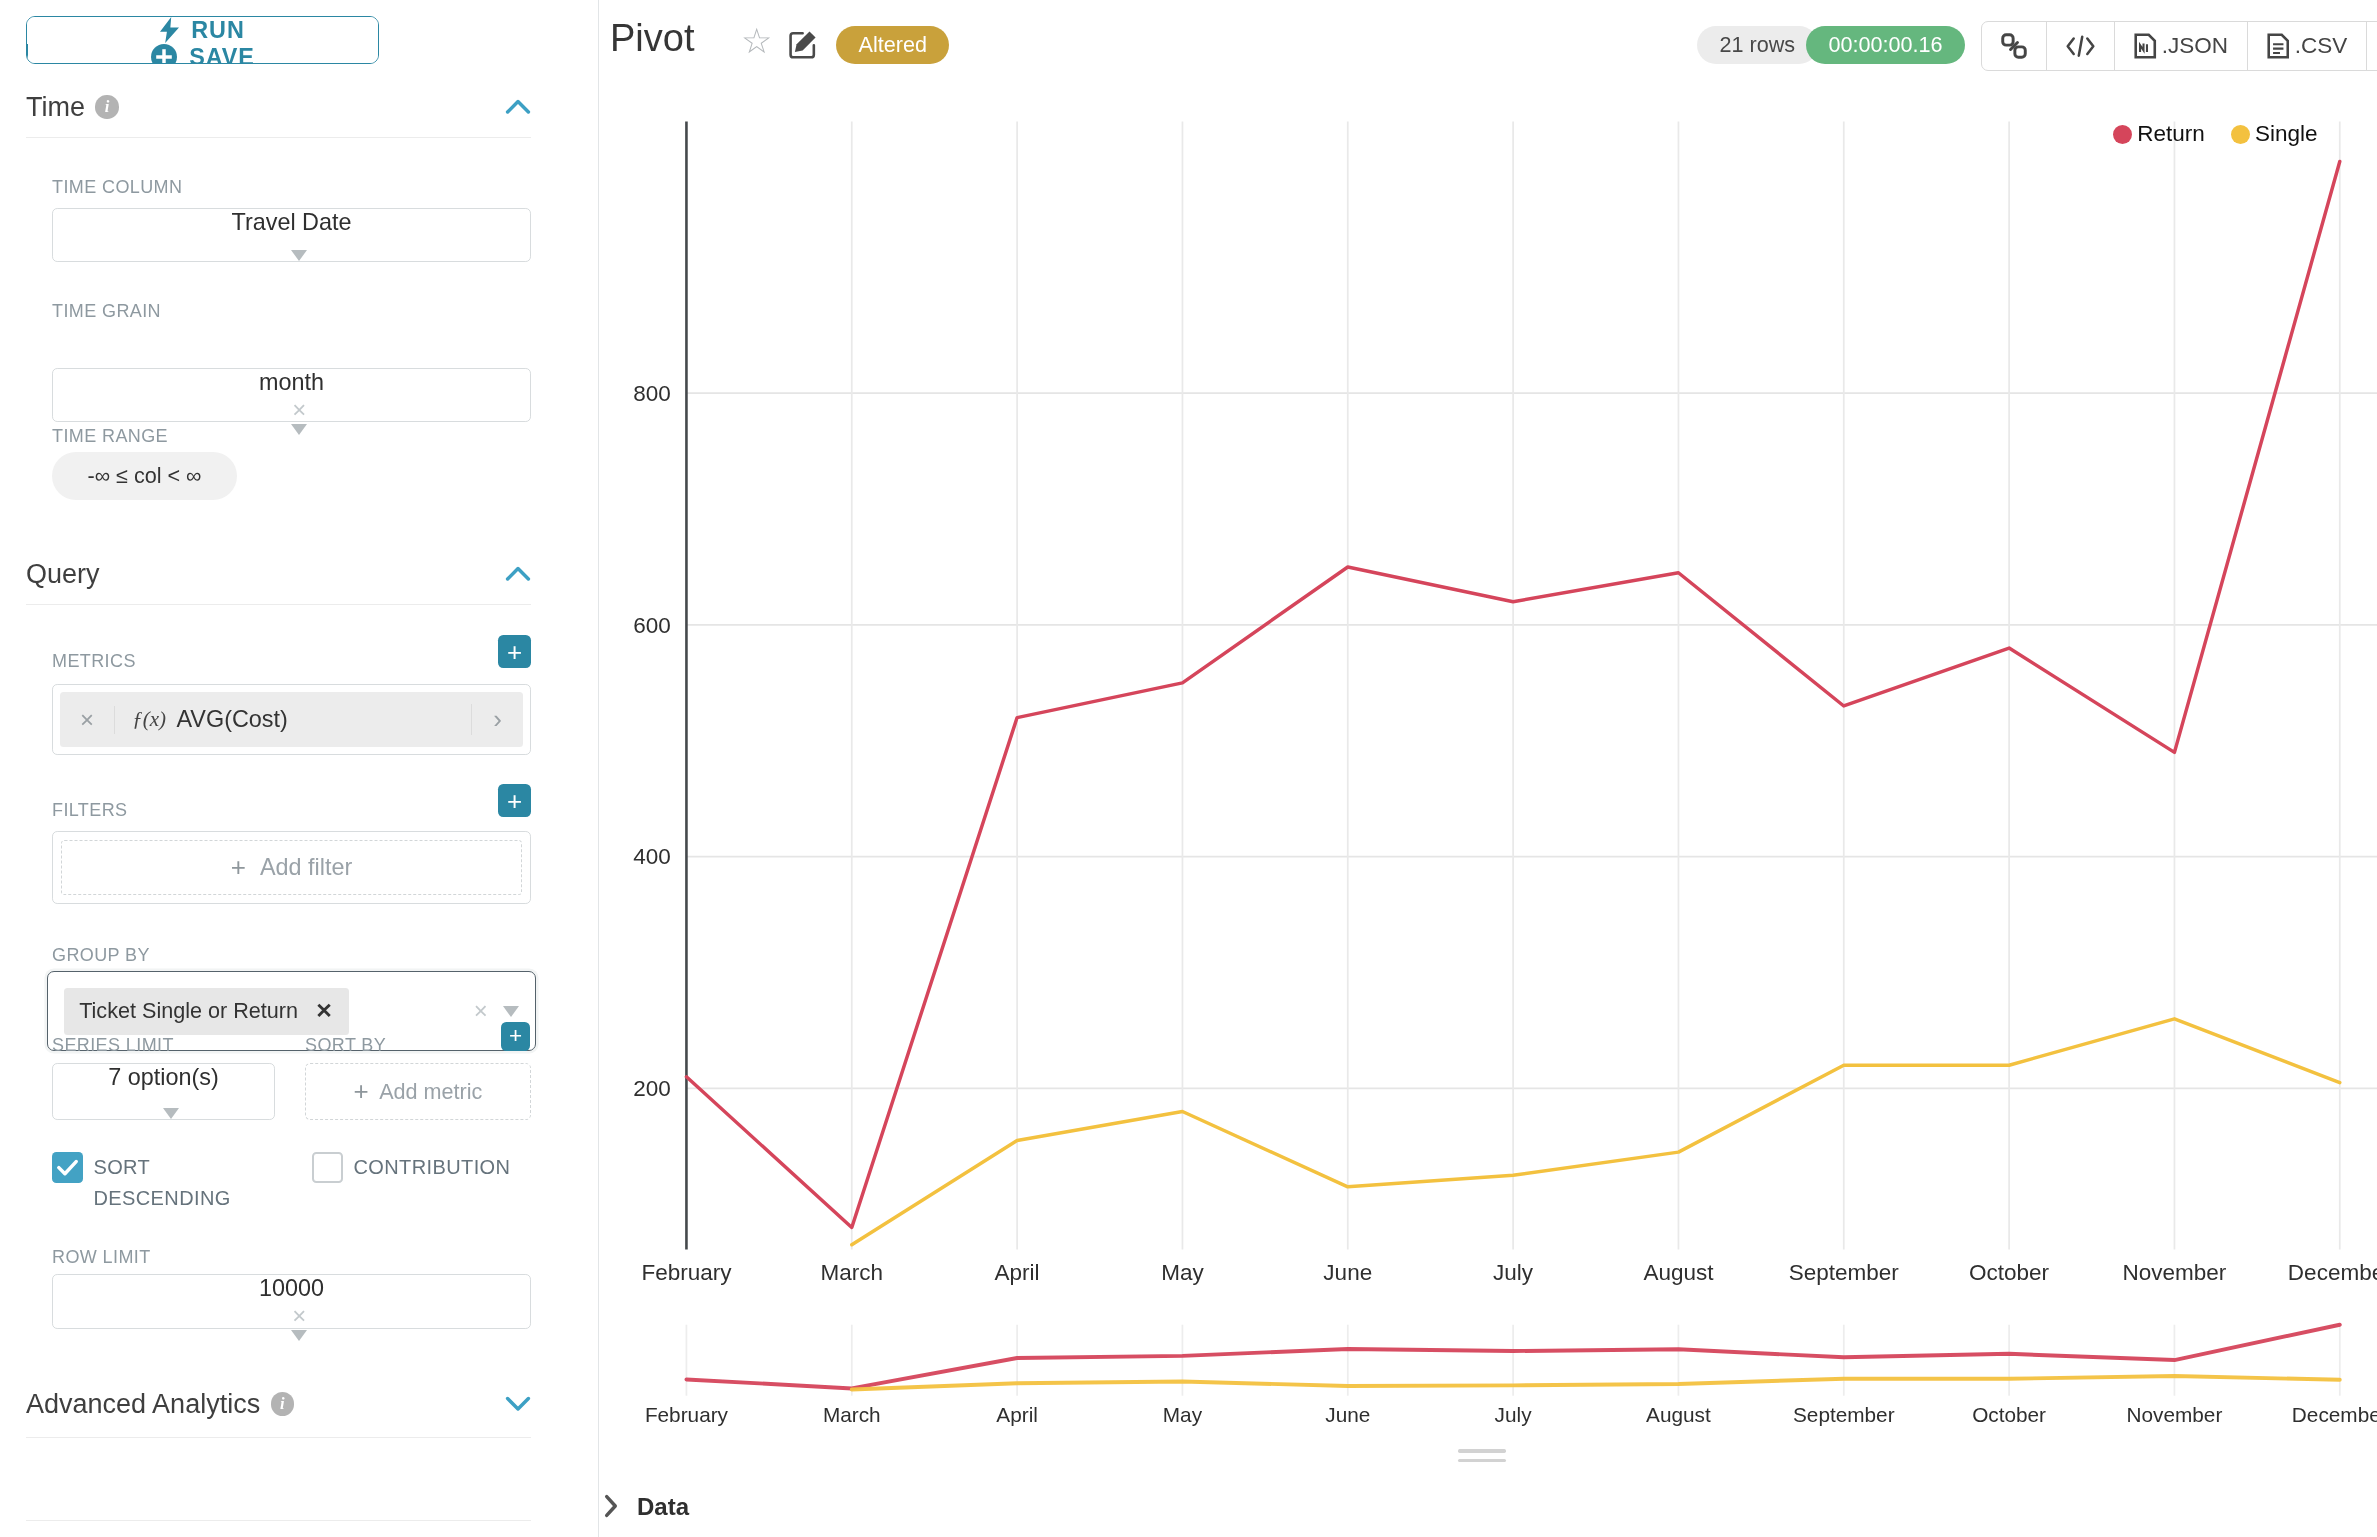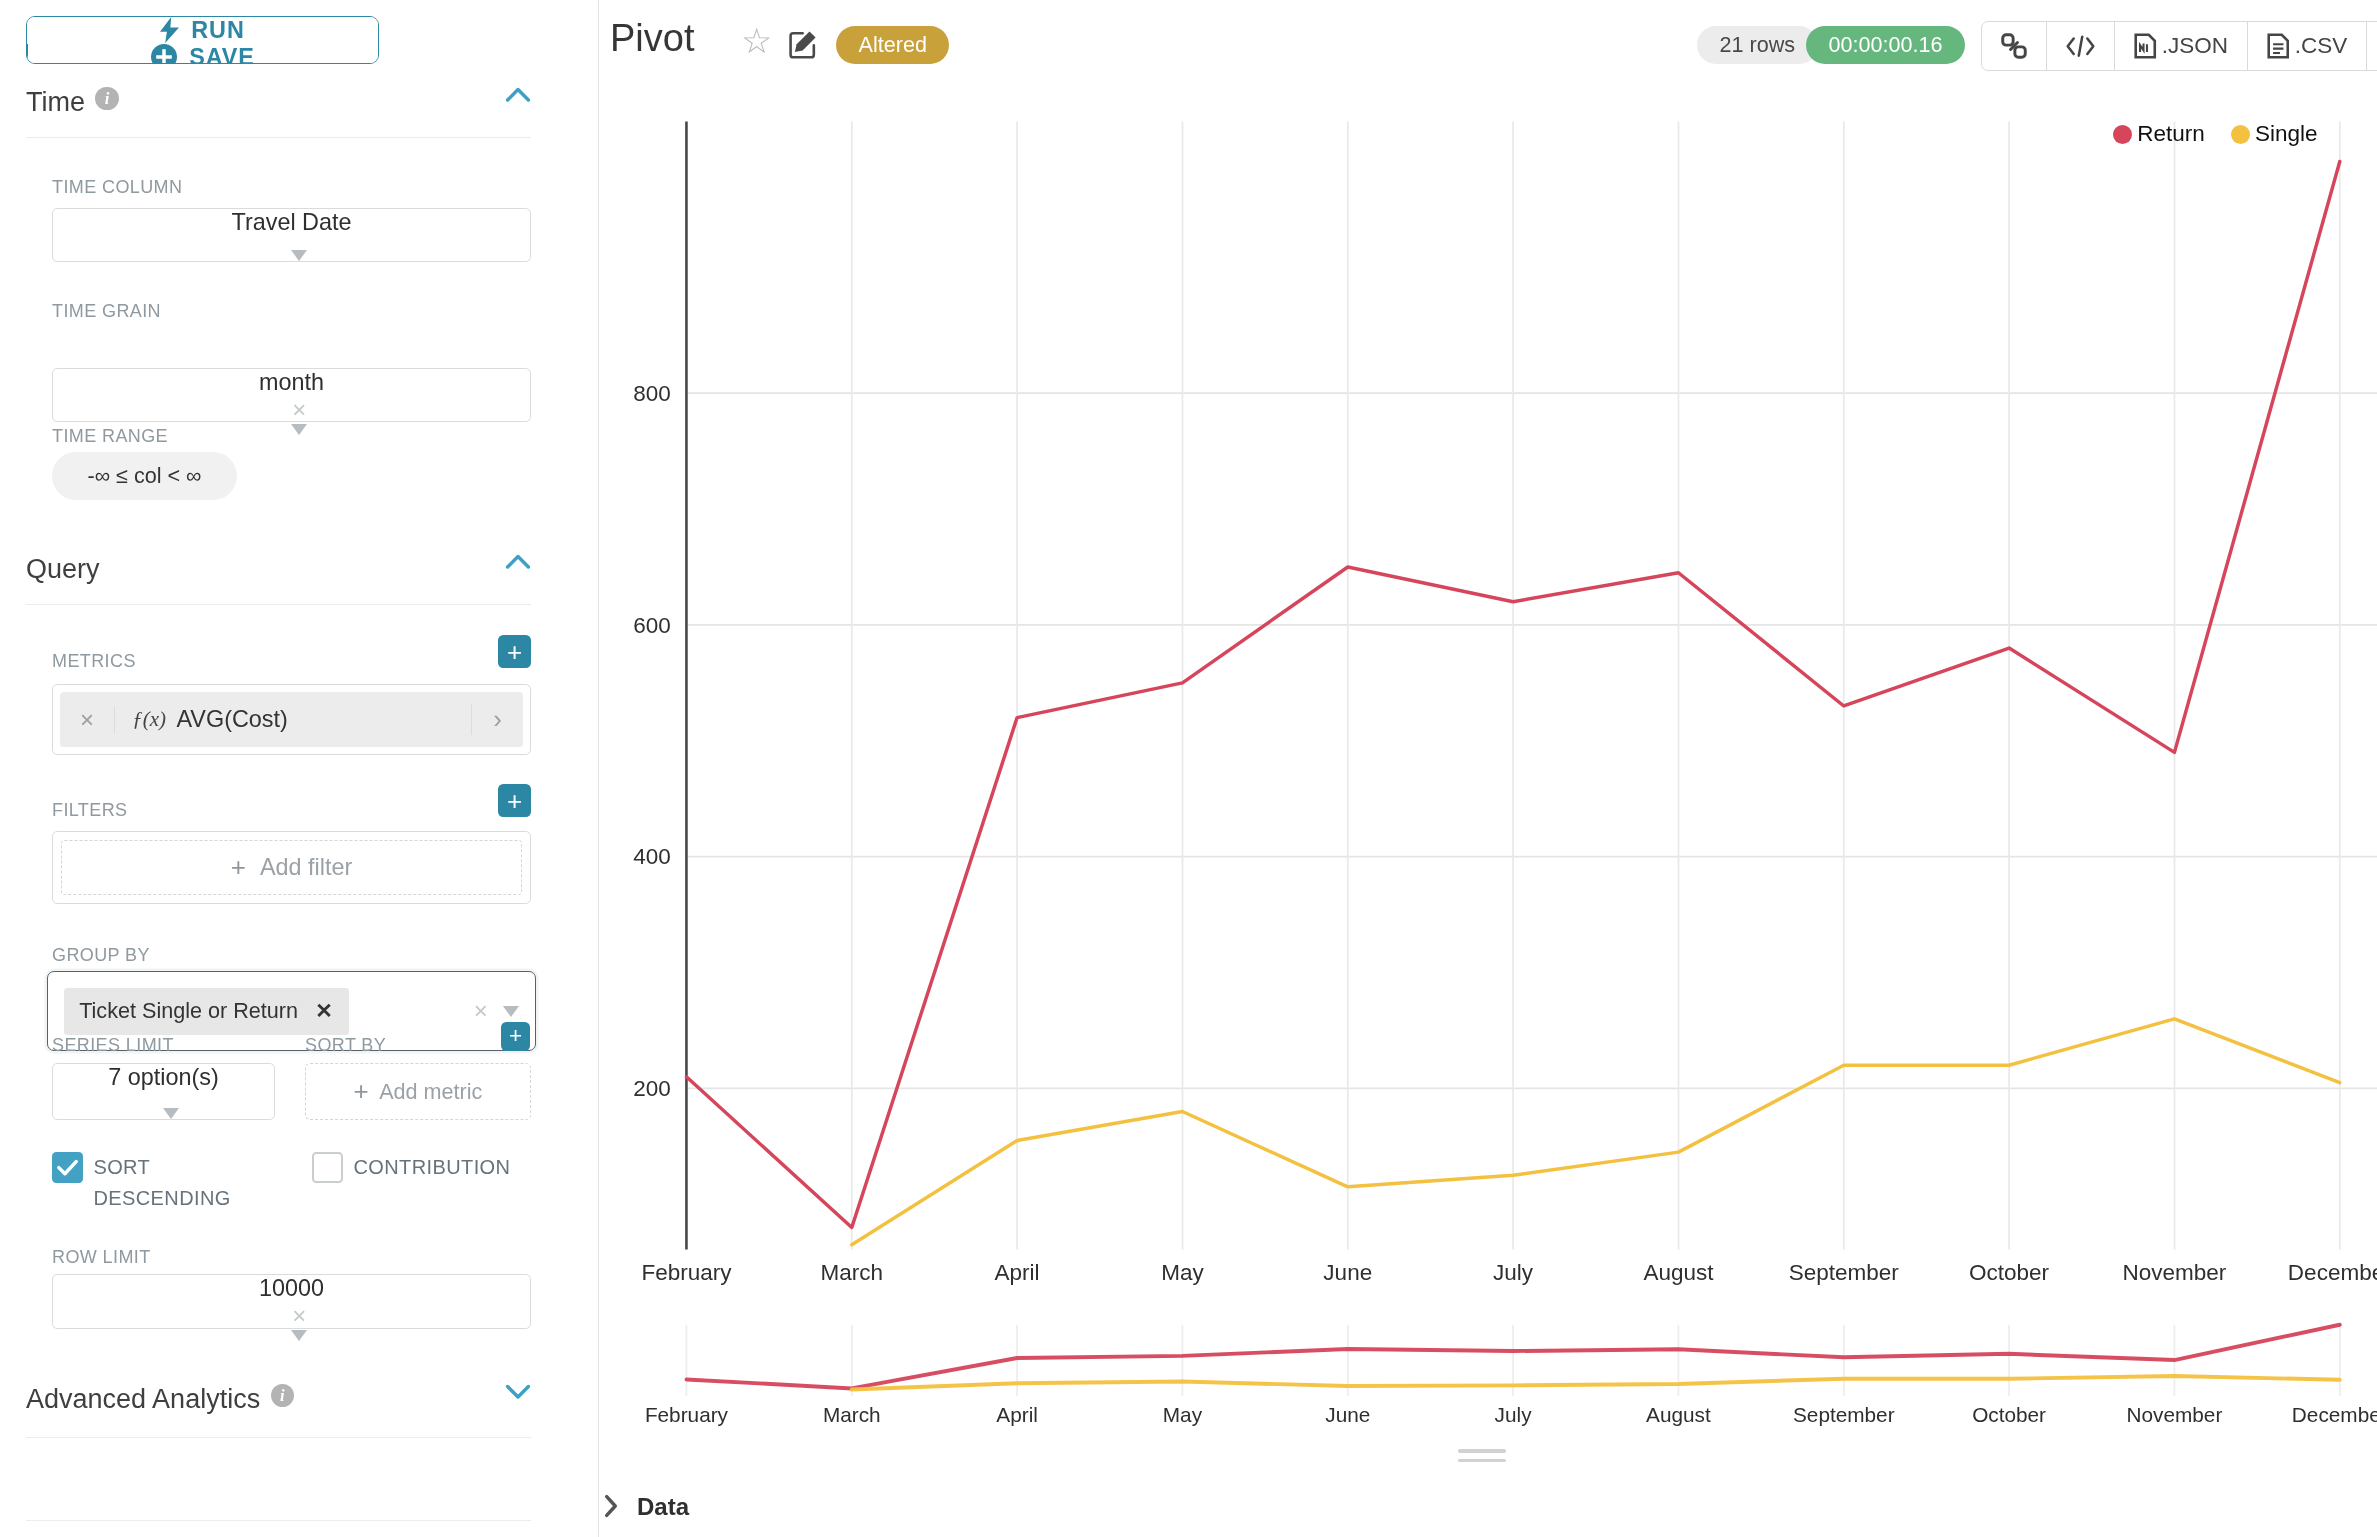--- a/index.html
+++ b/index.html
@@ -11,21 +11,21 @@
   #sidebar { position:absolute; left:0; top:0; width:599px; height:1538px;
     background:#fff; border-right:0.9px solid #e2e5e7; z-index:5; }
   .abs { position:absolute; }
 
   .btn-group { left:26px; top:15.6px; width:353px; height:48px; display:flex;
     border:1.7px solid #2b87a3; border-radius:9px; overflow:hidden; background:#fff;flex-direction:column; }
   .btn-seg { flex:1; display:flex; align-items:center; justify-content:center; gap:12px;
     color:#2b87a3; font-size:23.4px; font-weight:700; letter-spacing:0.9px; cursor:pointer; background:#fff; }
   .btn-seg + .btn-seg { border-left:1.7px solid #2b87a3; }
 
-  .section-head { left:26px; width:505px; height:40px; display:flex; align-items:flex-start; }
+  .section-head { left:26px; width:505px; height:40px; display:flex; align-items:center; }
   .section-title { font-size:27px; color:#3f3f3f; }
   .info-dot { display:inline-flex; width:23.4px; height:23.4px; border-radius:50%;
     background:#b3b3b3; color:#fff; font-size:16.5px; font-weight:700; align-items:center;
     justify-content:center; margin-left:10.4px; font-family:"Liberation Serif",serif; font-style:italic; }
   .head-spacer { flex:1; }
   .divider { left:26px; width:505px; height:0; border-top:1.7px solid #ececec; }
 
   .fld-label { left:52px; font-size:18px; color:#8e99a0; letter-spacing:0.4px; }
   .select { left:52px; width:479px; height:54px; border:1.7px solid #d8dcde; border-radius:5.2px;
     background:#fff; display:flex; align-items:center; padding:0 19px; font-size:23.4px; color:#2f2f2f; cursor:pointer;flex-direction:column; }

